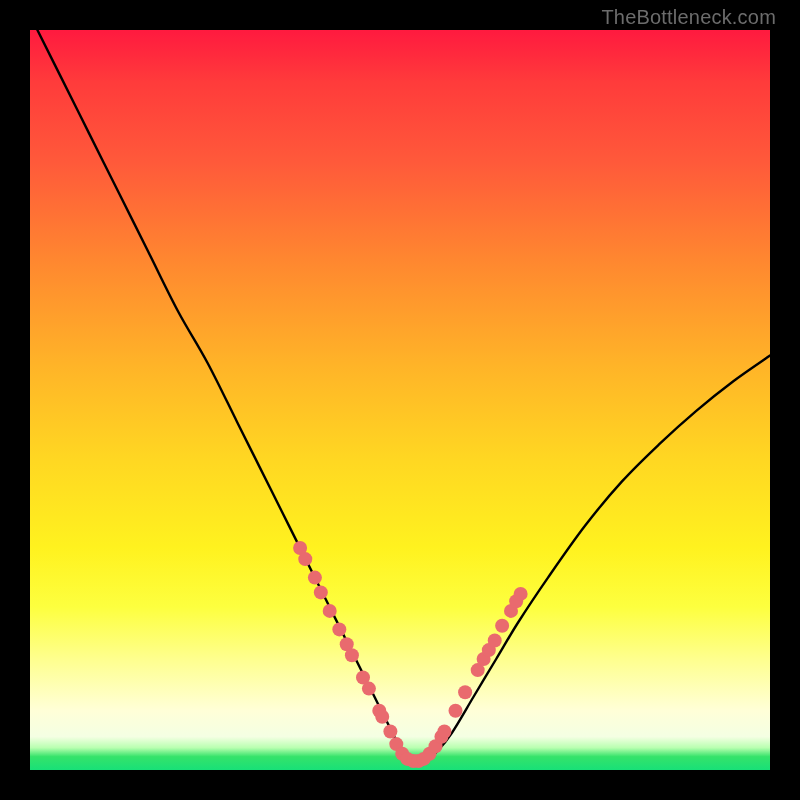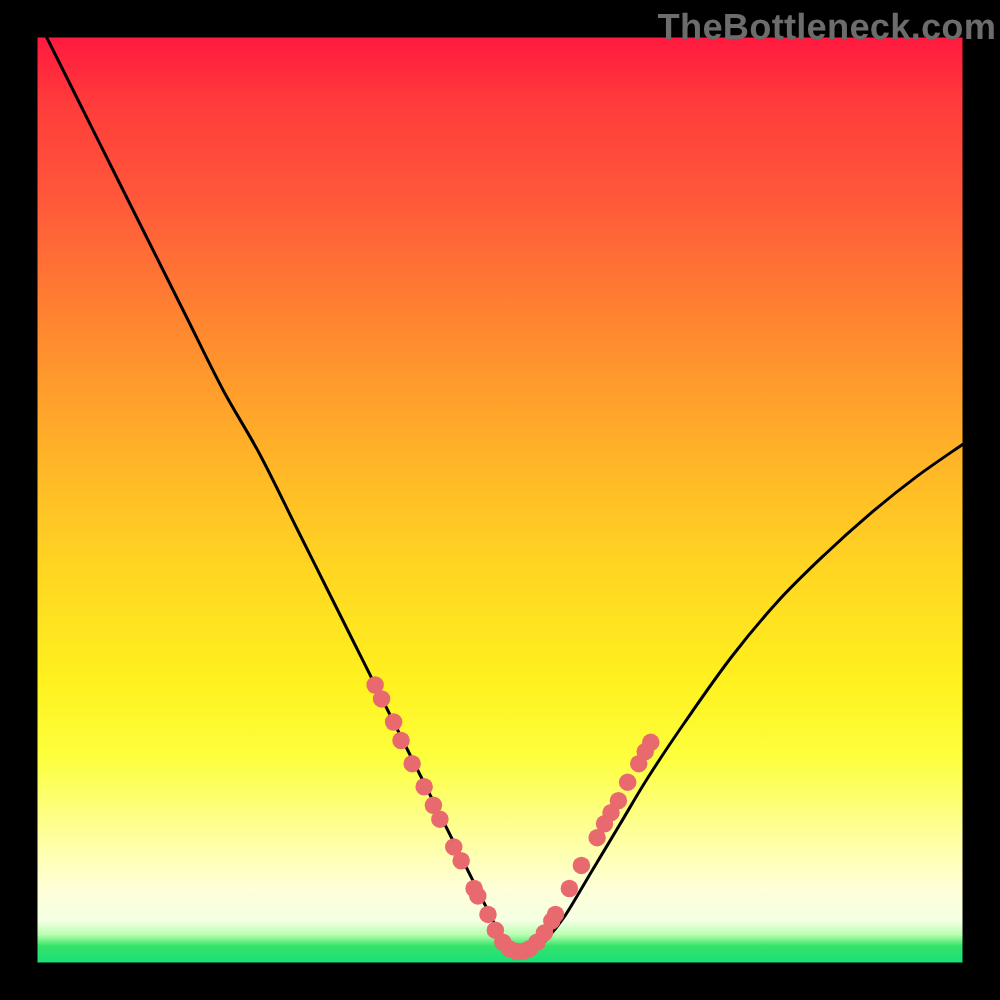--- a/index.html
+++ b/index.html
@@ -40,24 +40,24 @@
       #ffffd8 92%,
       #f4ffe3 95.5%,
       #b8ffb0 97%,
       #35e36a 98.2%,
       #18e078 100%
     );
   }
   .watermark {
     position: absolute;
     top: 6px;
-    right: 3px;
+    right: 24px;
     color: #6c6c6c;
-    font-size: 29px;
-    font-weight: 700;
+    font-size: 20px;
+    font-weight: 400;
     letter-spacing: 0.2px;
     user-select: none;
   }
   svg.curve {
     position: absolute;
     left: 0;
     top: 0;
     width: 740px;
     height: 740px;
     overflow: visible;

